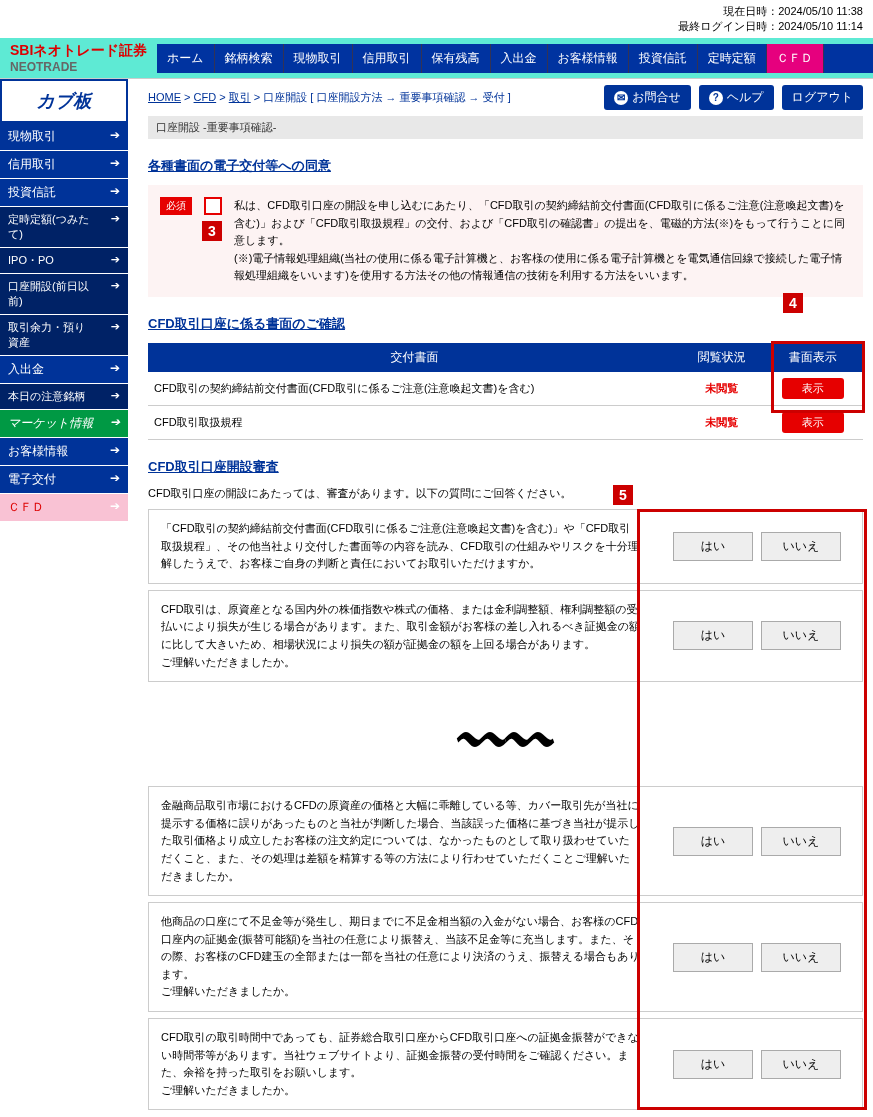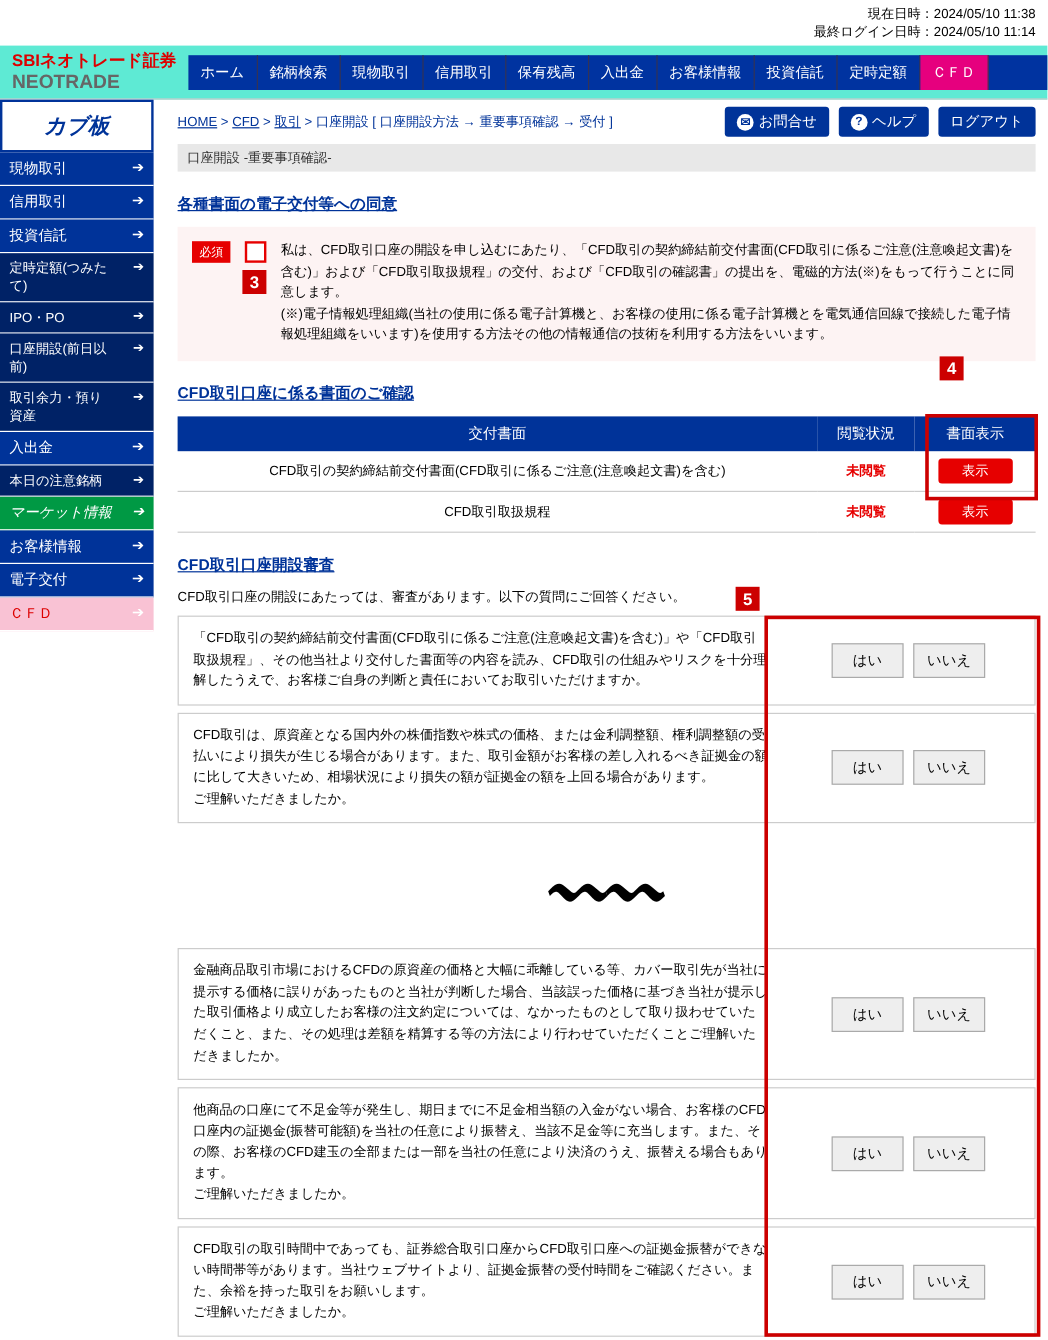--- a/index.html
+++ b/index.html
@@ -1,21 +1,21 @@
 <!DOCTYPE html>
 <html><head>
 <meta charset="utf-8">
 <style>
 * { box-sizing: border-box; margin: 0; padding: 0; }
 body { font-family: 'MS PGothic', 'Hiragino Kaku Gothic Pro', Meiryo, sans-serif; font-size: 12px; background: #fff; width: 873px; }
 .header-top { text-align: right; padding: 4px 10px; font-size: 11px; }
 .header-bar { display: flex; align-items: center; background: #5eead4; border-bottom: 1px solid #ccc; }
 .logo { padding: 4px 10px; font-weight: bold; }
 .logo-main { color: #d00; font-size: 14px; }
-.logo-sub { color: #666; font-size: 16px; }
+.logo-sub { color: #666; font-size: 12px; }
 .top-nav { display: flex; background: #0033a0; flex: 1; }
 .top-nav a { color: #fff; padding: 6px 10px; font-size: 12px; border-right: 1px solid #335; cursor: pointer; }
 .top-nav a.cfd { background: #e6007e; }
 .layout { display: flex; }
 .sidebar { width: 128px; background: #fff; }
 .kabu-logo { background: #fff; border: 2px solid #003399; padding: 8px 4px; text-align: center; font-weight: bold; font-style: italic; color: #003399; font-size: 18px; }
 .side-item { background: #003399; color: #fff; padding: 5px 8px; border-bottom: 1px solid #fff; font-size: 12px; display: flex; justify-content: space-between; cursor: pointer; }
 .side-item .arrow { color: #fff; }
 .side-item.dark { background: #002266; font-size: 11px; gap: 16px; }
 .side-item.green { background: #009944; font-style: italic; }
@@ -29,30 +29,30 @@
 .section-title { background: #e8e8e8; padding: 4px 8px; font-size: 11px; color: #333; margin-bottom: 12px; }
 .h2 { font-size: 13px; font-weight: bold; text-decoration: underline; margin: 18px 0 10px; color: #003399; }
 .consent-box { display: flex; gap: 12px; background: #fdf3f3; padding: 12px; align-items: flex-start; }
 .required-tag { background: #e60000; color: #fff; font-size: 10px; padding: 2px 6px; }
 .check-wrap { position: relative; }
 .check { width: 18px; height: 18px; border: 2px solid #e60000; cursor: pointer; background: #fff; }
 .consent-text { font-size: 11px; line-height: 1.6; flex: 1; }
 .callout { position: absolute; background: #c00; color: #fff; font-weight: bold; font-size: 14px; width: 20px; height: 20px; display: flex; align-items: center; justify-content: center; z-index: 10; }
 .doc-table { width: 100%; border-collapse: collapse; margin-top: 6px; }
 .doc-table th { background: #003399; color: #fff; padding: 6px; font-size: 12px; font-weight: normal; text-align: center; }
-.doc-table td { border-bottom: 1px solid #ccc; padding: 6px; font-size: 11px; text-align: center; }
+.doc-table td { border-bottom: 1px solid #ccc; padding: 6px; font-size: 11px; }
 .doc-table td.status { text-align: center; color: #e60000; font-weight: bold; }
 .doc-table td.disp { text-align: center; }
 .disp-btn { background: #e60000; color: #fff; border: none; padding: 3px 20px; border-radius: 3px; font-size: 11px; cursor: pointer; }
 .disp-col-box { border: 3px solid #c00; position: absolute; }
 .questions { margin-top: 8px; }
 .q-row { display: flex; border: 1px solid #ccc; margin-bottom: 6px; }
 .q-text { flex: 1; padding: 10px 12px; font-size: 11px; line-height: 1.6; }
 .q-btns { width: 210px; display: flex; align-items: center; justify-content: center; gap: 8px; padding: 10px; }
-.q-btn { width: 60px; padding: 5px 0; background: #eee; border: 1px solid #aaa; font-size: 12px; cursor: pointer; text-align: center; }
+.q-btn { width: 80px; padding: 5px 0; background: #eee; border: 1px solid #aaa; font-size: 12px; cursor: pointer; text-align: center; }
 .q-area-box { border: 3px solid #c00; position: absolute; }
 .wavy { font-size: 48px; text-align: center; padding: 10px 0; font-family: serif; }
 .rel { position: relative; }
 </style>
 </head>
 <body>
 
 <div class="header-top">
   <span>現在日時：</span><span>2024/05/10 11:38</span><br>
   <span>最終ログイン日時：</span><span>2024/05/10 11:14</span>

